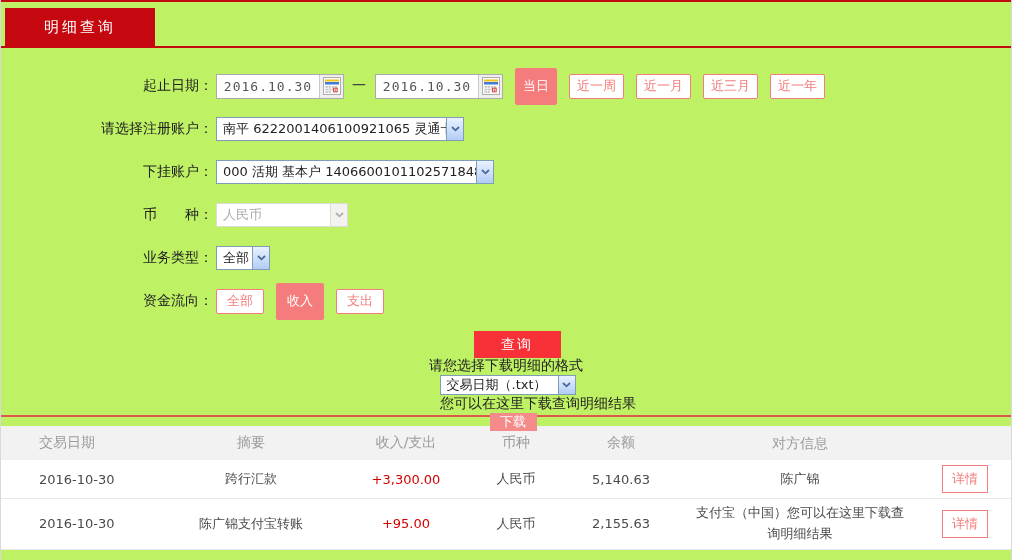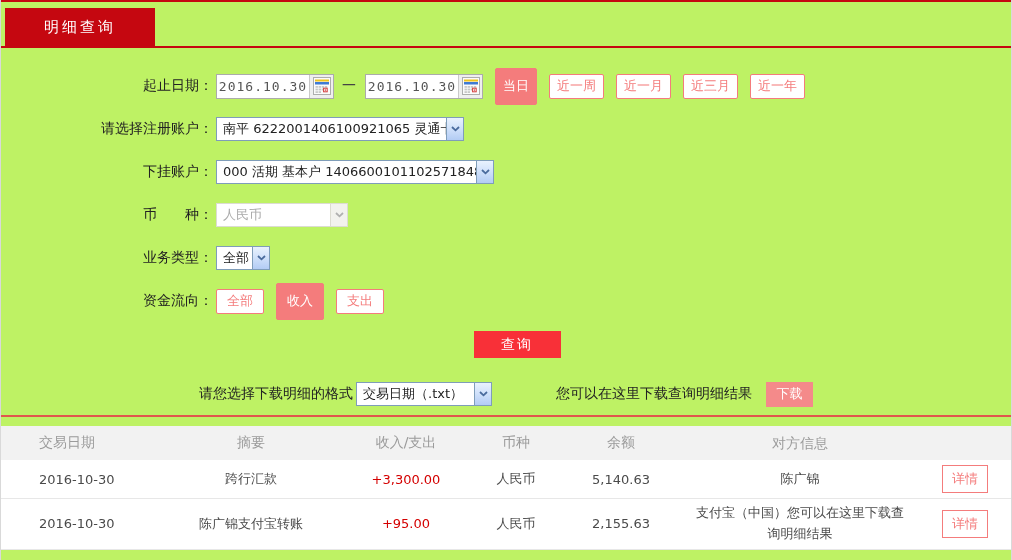--- a/index.html
+++ b/index.html
@@ -21,21 +21,21 @@
   }
   .redline { height:2px; background:#c50710; }
 
   
   .form { padding-top:25px; }
   .form-row { display:flex; align-items:center; height:26px; margin-bottom:17px; }
   .form-label { width:212px; text-align:right; font-size:14px; color:#222; flex:none; white-space:pre; }
 
   
   .date-input {
-    display:inline-flex; align-items:center; height:25px; width:118px;
+    display:inline-flex; align-items:center; height:25px; width:128px;
     border:1px solid #ababab; background:#fff; margin-left:3px; cursor:text;
   }
   .date-text {
     flex:1; text-align:center; font-size:13px; color:#555;
     font-family:"DejaVu Sans Mono","Liberation Mono",monospace; letter-spacing:1px;
   }
   .cal-btn {
     width:24px; align-self:stretch; background:#efefef; border-left:1px solid #c9c9c9;
     display:flex; align-items:center; justify-content:center; cursor:pointer;
   }
@@ -75,21 +75,21 @@
   .w-format { width:136px; }
 
   
   .query-wrap { text-align:center; margin-top:14px;padding-left:22px; }
   .btn-query {
     width:87px; height:27px; background:#f83038; color:#fff; border:none;
     font-size:14px; letter-spacing:2px; cursor:pointer; font-family:inherit;
   }
 
   
-  .dl-row { display:flex; align-items:center; justify-content:center; margin-top:23px; height:26px; }
+  .dl-row { display:flex; align-items:center; justify-content:center; margin-top:23px; height:26px;flex-direction:column; }
   .dl-label { font-size:14px; color:#222; }
   .dl-hint { font-size:14px; color:#222; margin-left:64px; }
   .btn-download {
     width:47px; height:25px; background:#f48a8a; color:#fff; border:none;
     font-size:13px; margin-left:14px; cursor:pointer; font-family:inherit;
   }
   .divider-red { height:2px; background:#e0574d; margin-top:8px; }
 
   
   .tbl { margin-top:9px; }

